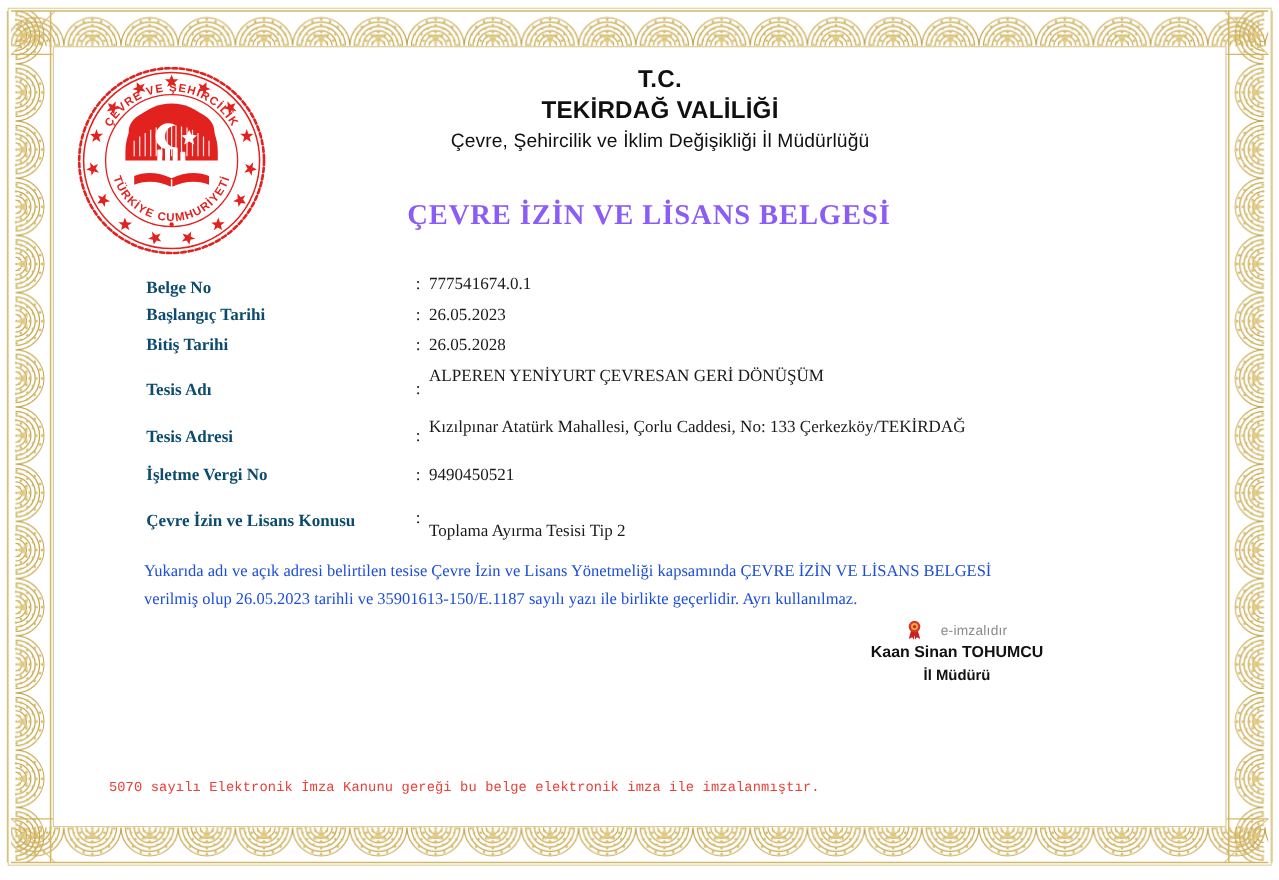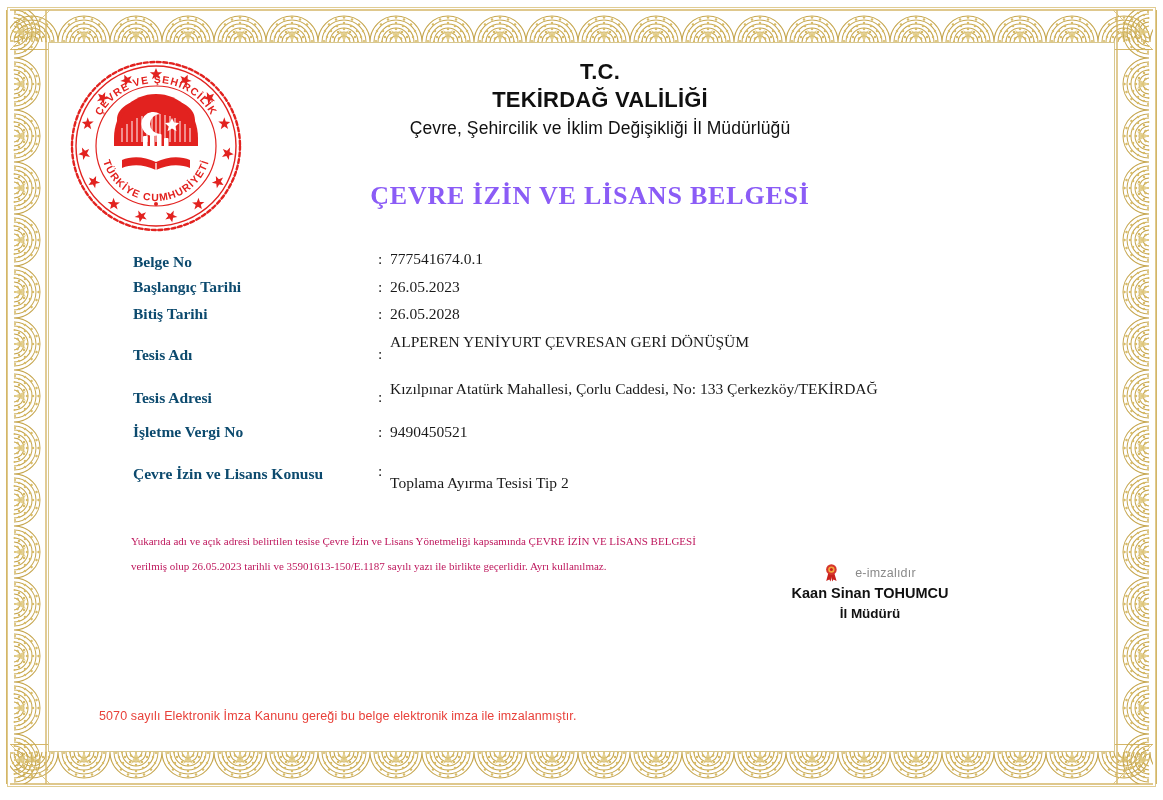--- a/index.html
+++ b/index.html
@@ -77,27 +77,27 @@
     font-size:15.5px; color:#1a1a1a;
   }
   .fvalue {
     position:absolute; left:257px; top:0;
     font-size:15.5px; color:#1a1a1a;
     white-space:nowrap;
   }
 
   
   .para {
-    position:absolute; left:131px; top:529px;
+    position:absolute; left:131px; top:508px;
     width:906px;
-    font-size:11px;
+    font-size:15px;
     line-height:25px;
     text-align:justify;
     text-justify:inter-word;
-    color:#be185d;
+    color:#1d4ed8;
   }
   .para span.l2 { display:block; }
 
   
   .sign {
     position:absolute; left:705px; top:563px;
     width:330px;
     text-align:center;
     font-family:"Liberation Sans", sans-serif;
   }
@@ -106,21 +106,21 @@
     gap:16px; height:20px;
   }
   .eimza-row .ribbon { display:block; width:15px; height:18px; }
   .eimza-txt { font-size:12.5px; color:#8a8a8a; letter-spacing:0.2px; }
   .sign .name { font-size:14.5px; font-weight:bold; color:#111; line-height:21px; }
   .sign .role { font-size:13.5px; font-weight:bold; color:#111; line-height:20px; }
 
   
   .footer {
     position:absolute; left:99px; top:709px;
-    font-family:Liberation Sans, sans-serif;
+    font-family:Liberation Mono, monospace;
     font-size:12.5px;
     color:#e8413a;
     letter-spacing:0.1px;
   }
 </style>
 </head>
 <body>
 
 <div id="cert-border">
   <svg viewBox="0 0 1151 782" preserveAspectRatio="none" xmlns="http://www.w3.org/2000/svg">

